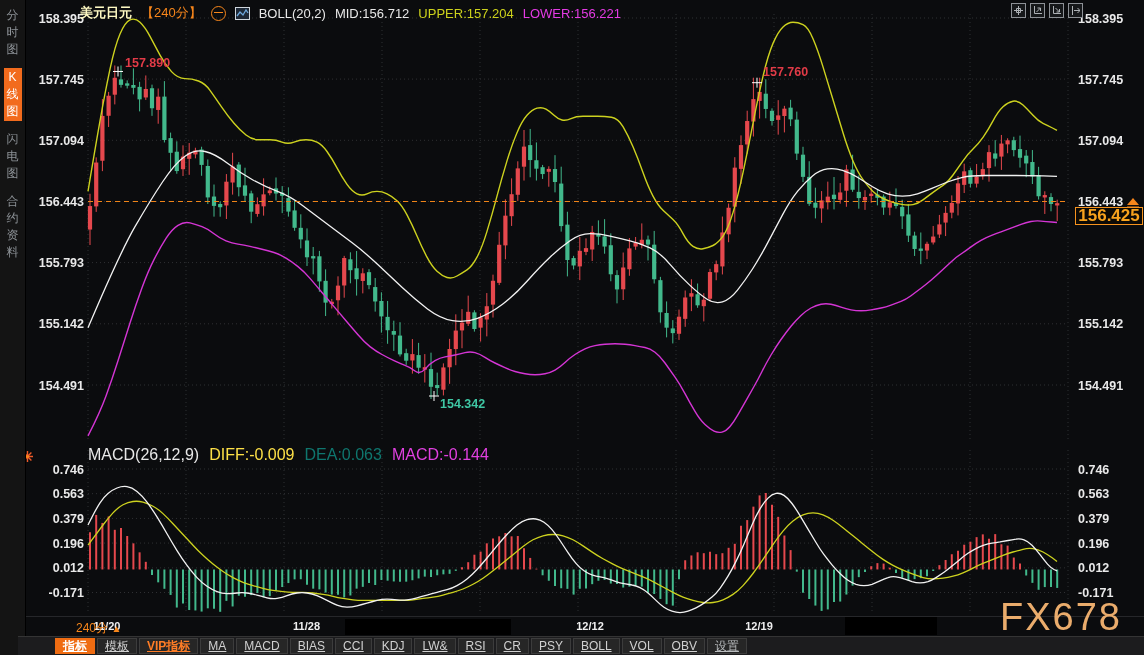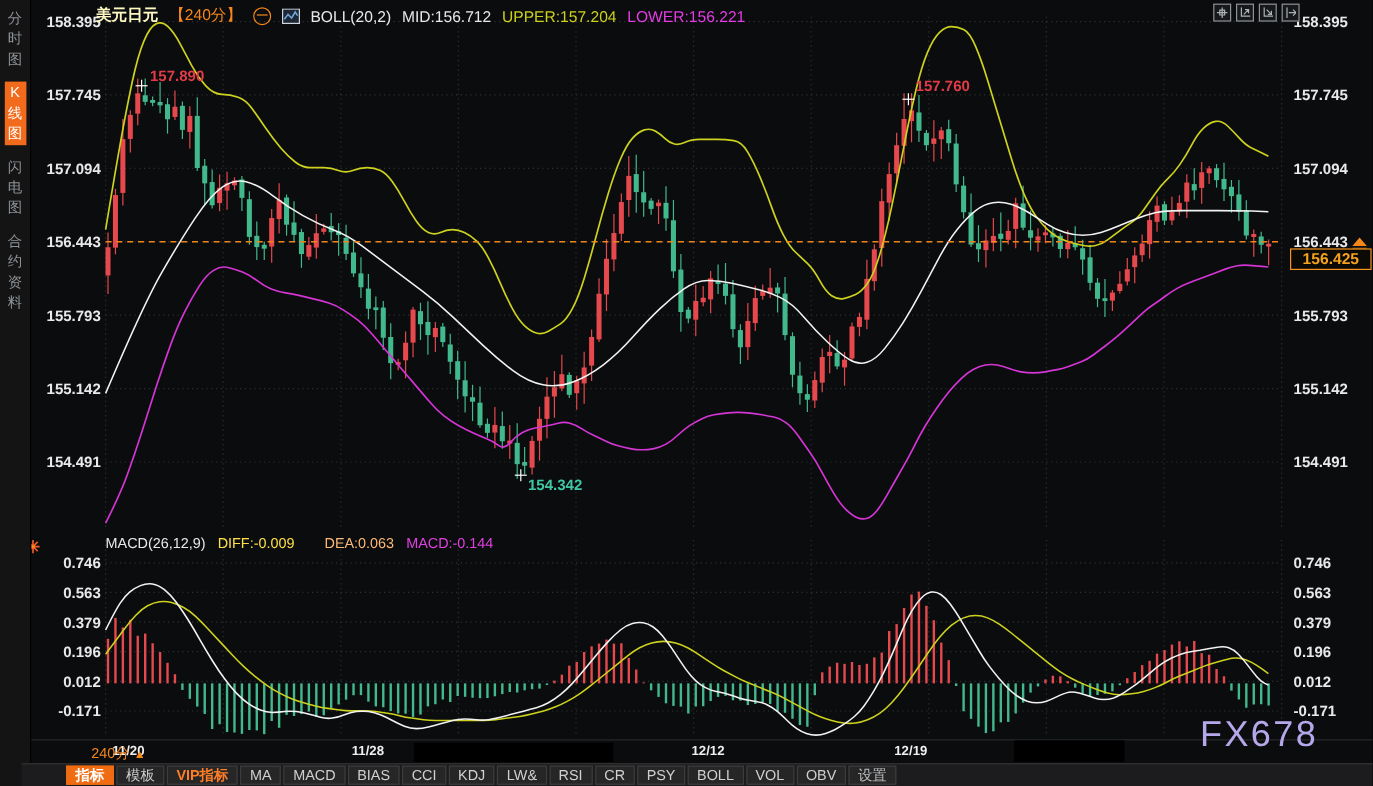--- a/index.html
+++ b/index.html
@@ -20,45 +20,45 @@
   .hd-white{color:#e8e8e8;}
   .hd-upper{color:#ccd11c;}
   .hd-lower{color:#e43be4;}
   .hd-minus{width:13px;height:13px;border:1px solid #f7861b;border-radius:50%;position:relative;display:inline-block;}
   .hd-minus::after{content:"";position:absolute;left:2px;right:2px;top:5px;height:1px;background:#f7861b;}
 
   .corner-icons{position:absolute;left:1011px;top:3px;display:flex;gap:4px;z-index:4;}
   .ci{width:13px;height:13px;border:1px solid #8d9196;background:#16181a;display:flex;align-items:center;justify-content:center;cursor:pointer;}
 
   
-  .macd-header{position:absolute;left:88px;top:446px;display:flex;gap:10px;z-index:4;font-size:12px;white-space:nowrap;}
+  .macd-header{position:absolute;left:88px;top:446px;display:flex;gap:10px;z-index:4;font-size:16px;white-space:nowrap;}
   .mh-label{color:#e8e8e8;}
   .mh-diff{color:#fde047;}
-  .mh-dea{color:#fdba74;margin-left:15px;}
+  .mh-dea{color:#0f766e;}
   .mh-macd{color:#e040e0;}
   .macd-flower{position:absolute;left:21px;top:449px;z-index:4;}
 
   
   .price-box{position:absolute;left:1075px;top:207px;width:66px;height:16px;border:1px solid #f7931e;background:#0c0a06;
-             color:#f7a21d;font-size:13px;font-weight:700;text-align:center;line-height:16px;z-index:4;}
+             color:#f7a21d;font-size:17px;font-weight:700;text-align:center;line-height:16px;z-index:4;}
 
   
   .xaxis-period{position:absolute;left:28px;top:620px;color:#f7861b;font-size:12px;font-weight:400;z-index:4;margin-left:48px;}
   .xaxis-period .tri{font-size:10px;}
   .x-label{position:absolute;top:620px;width:60px;margin-left:-30px;text-align:center;color:#efefef;font-size:11px;font-weight:700;z-index:3;}
   .redaction{position:absolute;background:#000;z-index:4;}
 
   
-  .watermark{position:absolute;left:1000px;top:596px;color:#c4b5fd;font-size:30px;letter-spacing:2px;z-index:6;opacity:.92;}
+  .watermark{position:absolute;left:1000px;top:596px;color:#fdba74;font-size:38px;letter-spacing:2px;z-index:6;opacity:.92;}
 
   
   .toolbar{position:absolute;left:18px;right:0;bottom:0;height:19px;background:#1c1c1e;border-top:1px solid #343434;
            display:flex;align-items:center;padding-left:37px;gap:2px;z-index:5;box-sizing:border-box;}
   .tb{font-size:12px;line-height:15px;padding:0 7px;height:16px;display:flex;align-items:center;cursor:pointer;
-      background:#262626;border:1px solid #3c3c3c;color:#d0d0d0;box-sizing:border-box;white-space:nowrap;}
+      background:#262626;border:1px solid #3c3c3c;color:#d0d0d0;box-sizing:border-box;white-space:nowrap;text-decoration:underline;}
   .tb.tab-active{background:#ef6c12;border-color:#ef6c12;color:#fff;font-weight:700;}
   .tb.vip{color:#ff7d26;font-weight:700;}
   .tb.settings{color:#b9bcbe;}
 </style>
 </head>
 <body>
 
 <div class="app">
 
   <svg id="chart" width="1144" height="638" style="position:absolute;left:0;top:0;z-index:1;">

